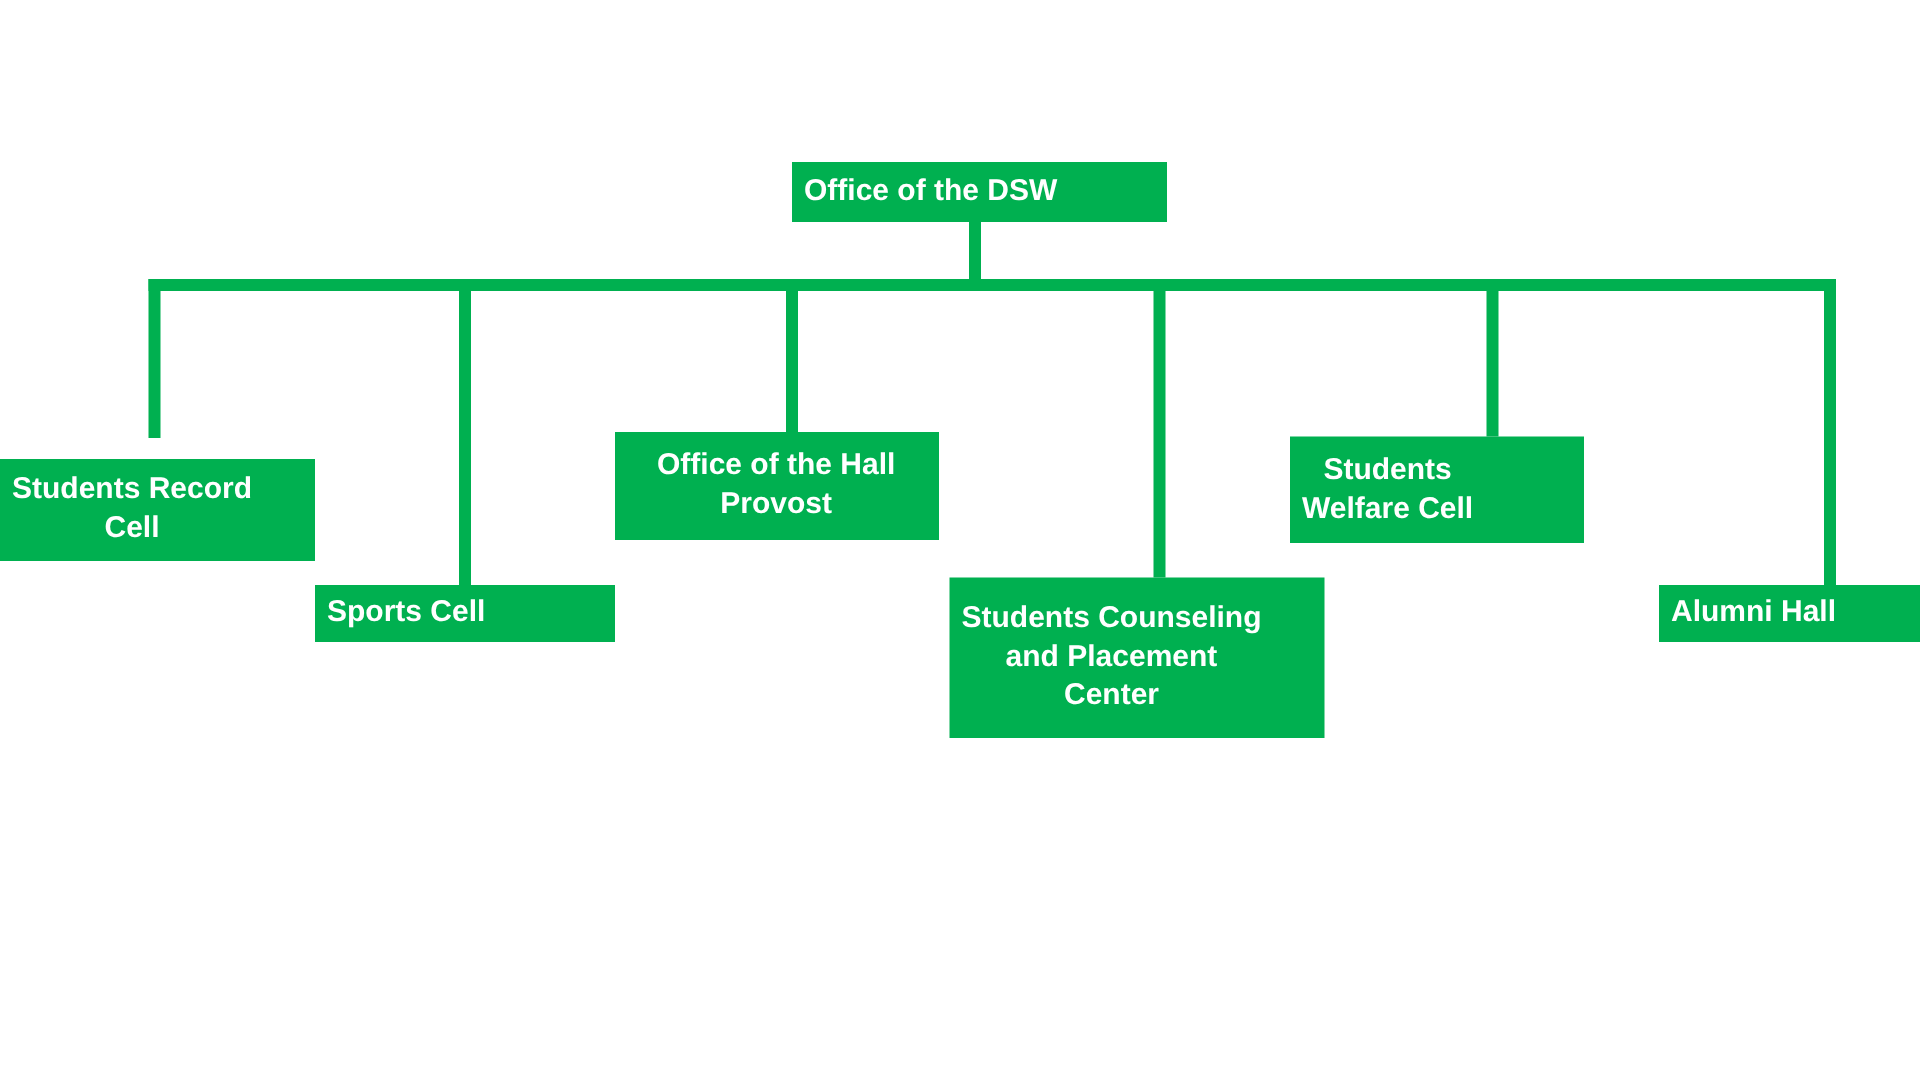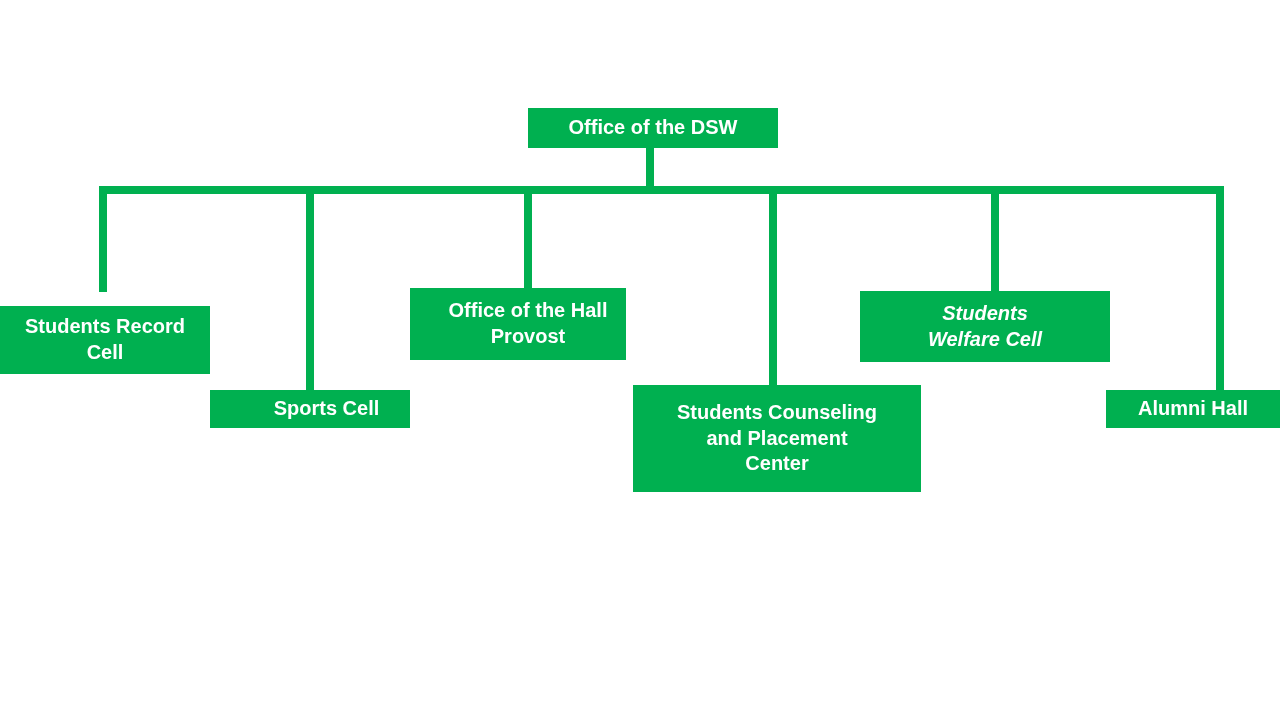--- a/index.html
+++ b/index.html
@@ -18,21 +18,20 @@
       width: 1280px;
       height: 720px;
       background: var(--background, #ffffff);
     }
     .node {
       position: absolute;
       background: var(--box, #00B050);
       color: var(--text, #ffffff);
       display: flex;
       align-items: center;
-      justify-content: center;
       text-align: center;
       font-weight: bold;
       font-size: 20px;
       line-height: 1.28;
       box-sizing: border-box;
     }
     .node .label {
       white-space: pre-line;
       padding: 2px 8px;
     }
@@ -59,36 +58,36 @@
   <div class="line" style="left:524px; top:186px; width:8px; height:104px;"></div>
   <div class="line" style="left:769px; top:186px; width:8px; height:199px;"></div>
   <div class="line" style="left:991px; top:186px; width:8px; height:105px;"></div>
   <div class="line" style="left:1216px; top:186px; width:8px; height:204px;"></div>
 
   <div class="node" style="left:0px; top:292px; width:210px; height:68px;margin-top:14px;">
     <span class="label">Students Record
 Cell</span>
   </div>
 
-  <div class="node" style="left:210px; top:390px; width:200px; height:38px;padding-left:33px;">
+  <div class="node" style="left:210px; top:390px; width:200px; height:38px;">
     <span class="label">Sports Cell</span>
   </div>
 
   <div class="node" style="left:410px; top:288px; width:216px; height:72px;padding-left:20px;">
     <span class="label">Office of the Hall
 Provost</span>
   </div>
 
-  <div class="node" style="left:633px; top:385px; width:288px; height:107px;">
+  <div class="node" style="left:633px; top:385px; width:250px; height:107px;">
     <span class="label">Students Counseling
 and Placement
 Center</span>
   </div>
 
-  <div class="node" style="left:860px; top:291px; width:250px; height:71px;font-style:italic;">
+  <div class="node" style="left:860px; top:291px; width:196px; height:71px;">
     <span class="label">Students
 Welfare Cell</span>
   </div>
 
   <div class="node" style="left:1106px; top:390px; width:174px; height:38px;">
     <span class="label">Alumni Hall</span>
   </div>
 
 </div>
 

